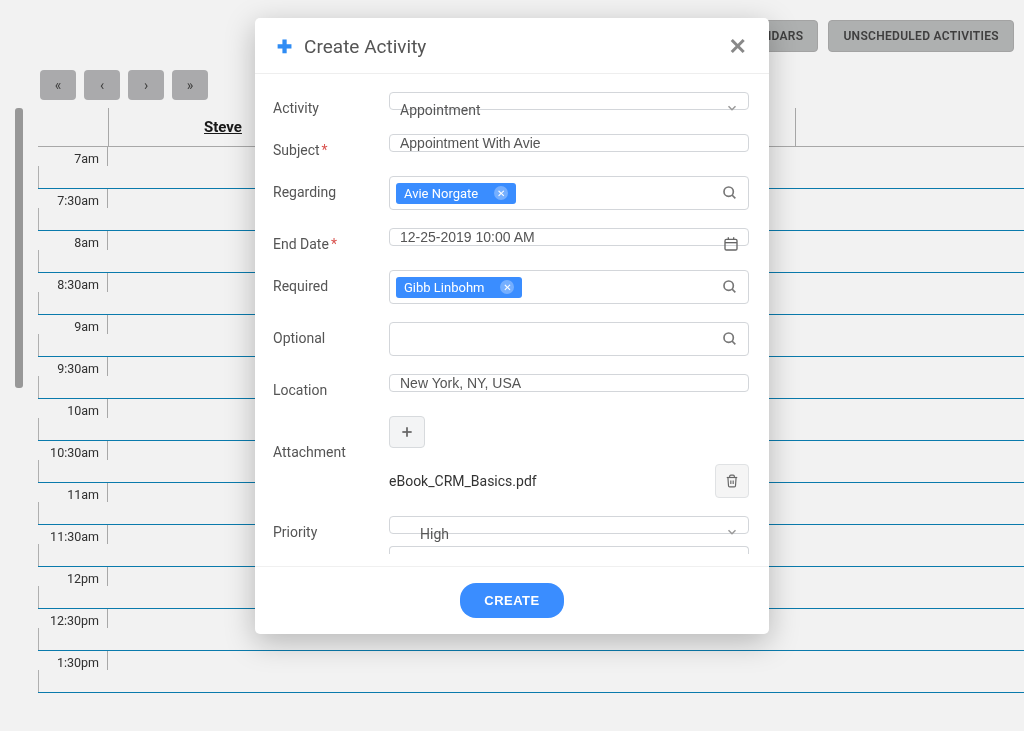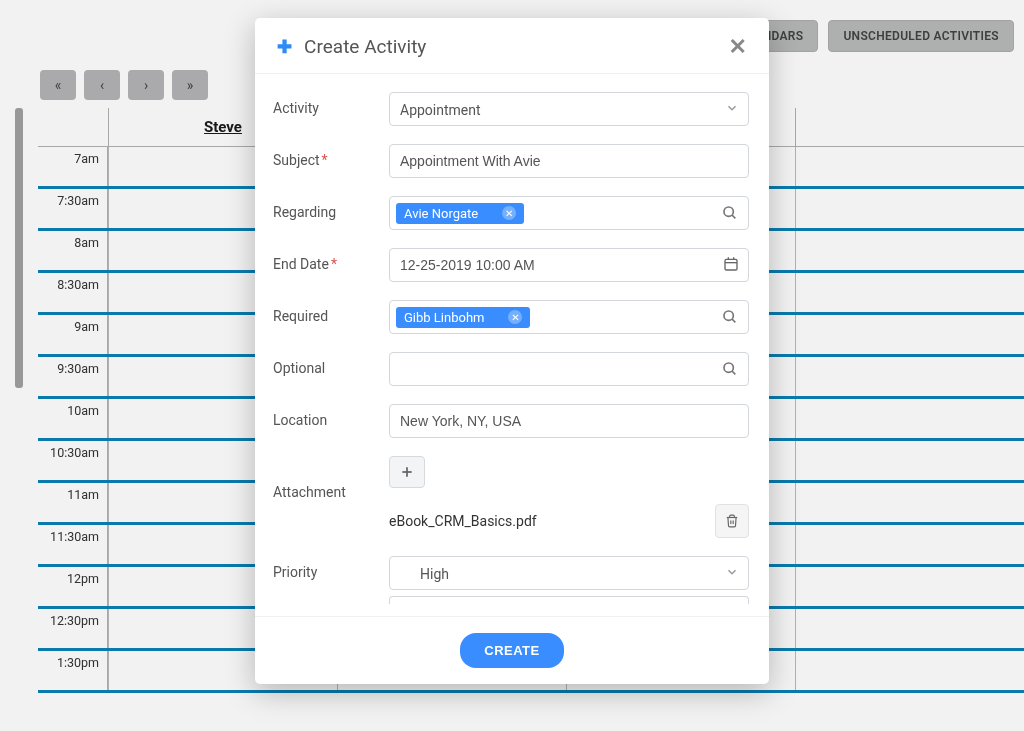--- a/index.html
+++ b/index.html
@@ -11,45 +11,45 @@
 .bg-btn { background: #eceeef; border: 1px solid #ddd; border-radius: 4px; padding: 8px 14px; font-size: 12px; font-weight: 600; color: #555; letter-spacing: .3px; }
 .nav-row { display: flex; gap: 8px; padding: 8px 0 8px 40px; }
 .nav-btn { background: #e7e7e9; border-radius: 4px; width: 36px; height: 30px; display: flex; align-items: center; justify-content: center; color: #555; font-size: 14px; }
 .cal-wrap { display: flex; padding: 0 0 0 15px; }
 .scroll-left { width: 8px; background: #cfcfcf; margin-right: 15px; border-radius: 3px; height: 280px; margin-top: 0; }
 .cal { flex: 1; }
 .cal-header { display: flex; border-bottom: 1px solid #e3e3e3; }
 .time-col { width: 70px; }
 .person-col { flex: 1; text-align: center; padding: 10px 18px; font-weight: 700; color: #222; border-left: 1px solid #e3e3e3; font-size:15px;text-decoration:underline; }
 .cal-body { }
-.time-row { display: flex; height: 42px; border-bottom: 3px solid #0ea5e9; }
+.time-row { display: flex; height: 42px; border-bottom: 1px solid #0ea5e9; flex-direction: column; }
 .time-label { width: 70px; text-align: right; padding: 4px 8px 0 0; font-size: 12.5px; color: #444; border-right:1px solid #e3e3e3;}
 .slot { flex: 1; border-left: 1px solid #eee; }
 
 
 .overlay { position: absolute; inset: 0; background: rgba(0,0,0,.05); display: flex; align-items: flex-start; justify-content: center; padding-top: 18px; }
 .modal { background: #fff; width: 514px; border-radius: 5px; box-shadow: 0 8px 30px rgba(0,0,0,.25); display: flex; flex-direction: column; max-height: 700px; }
 .modal-header { display: flex; align-items: center; padding: 16px 22px 14px; border-bottom: 1px solid #eee; }
 .modal-header .plus { color: #2f8cf4; font-size: 18px; font-weight: 700; margin-right: 12px; }
 .modal-title { font-size: 19px; color: #555; font-weight: 400; flex: 1; }
 .close-x { color: #888; font-size: 22px; cursor: pointer; font-weight:700; }
 .modal-body { padding: 18px 6px 12px 18px; overflow-y: auto; flex: 1; position:relative; }
 .modal-body::-webkit-scrollbar { width: 10px; }
 .modal-body::-webkit-scrollbar-thumb { background: #b7bbbf; border-radius: 5px; }
 .modal-body::-webkit-scrollbar-track { background: #f3f3f3; }
 .form-row { display: flex; align-items: flex-start; margin-bottom: 18px; padding-right:14px;}
 .form-label { width: 116px; padding-top: 8px; font-size: 14px; color: #555; }
 .req { color: #d9534f; margin-left: 2px; }
 .form-input-wrap { flex: 1; position: relative; }
-.form-input, .form-select { width: 100%; height: 34px; border: 1px solid #d3d6da; border-radius: 4px; padding: 0 10px; font-size: 14px; color: #555; background: #fff; }
+.form-input, .form-select { width: 100%; height: 18px; border: 1px solid #d3d6da; border-radius: 4px; padding: 0 10px; font-size: 14px; color: #555; background: #fff; }
 .form-select { appearance: none; padding-right: 28px; }
 .chev { position: absolute; right: 10px; top: 9px; color: #888; pointer-events: none; }
 .input-icon { position: absolute; right: 10px; top: 8px; color: #777; font-size: 15px; pointer-events:none;}
 .token-box { min-height: 34px; border: 1px solid #d3d6da; border-radius: 4px; padding: 4px 30px 4px 6px; display: flex; flex-wrap: wrap; align-items: center; gap: 4px; position: relative; }
-.token { background: #3a8dff; color: #fff; border-radius: 3px; padding: 3px 8px; font-size: 13px; display: inline-flex; align-items: center; gap: 24px; }
+.token { background: #3a8dff; color: #fff; border-radius: 3px; padding: 3px 8px; font-size: 13px; display: inline-flex; align-items: center; gap: 16px; }
 .token .rm { background: rgba(255,255,255,.3); border-radius: 50%; width: 14px; height: 14px; display: inline-flex; align-items: center; justify-content: center; font-size: 10px; cursor: pointer; }
 .attach-btn { width: 36px; height: 32px; border: 1px solid #d7dadd; background: #f3f4f5; border-radius: 4px; display: flex; align-items: center; justify-content: center; color: #666; font-size: 16px; cursor: pointer; }
 .attach-file { display: flex; align-items: center; justify-content: space-between; margin-top: 16px; }
 .trash-btn { width: 34px; height: 34px; border: 1px solid #e0e2e4; background: #f5f5f5; border-radius: 4px; display: flex; align-items: center; justify-content: center; color: #666; cursor: pointer; }
 .modal-footer { padding: 16px; display: flex; justify-content: center; border-top: 1px solid #f0f0f0; }
 .create-btn { background: #3a8dff; color: #fff; border: none; border-radius: 16px; padding: 10px 24px; font-size: 13px; font-weight: 700; letter-spacing: .5px; cursor: pointer; }
 
 svg { display: block; }
 </style>
 </head>

